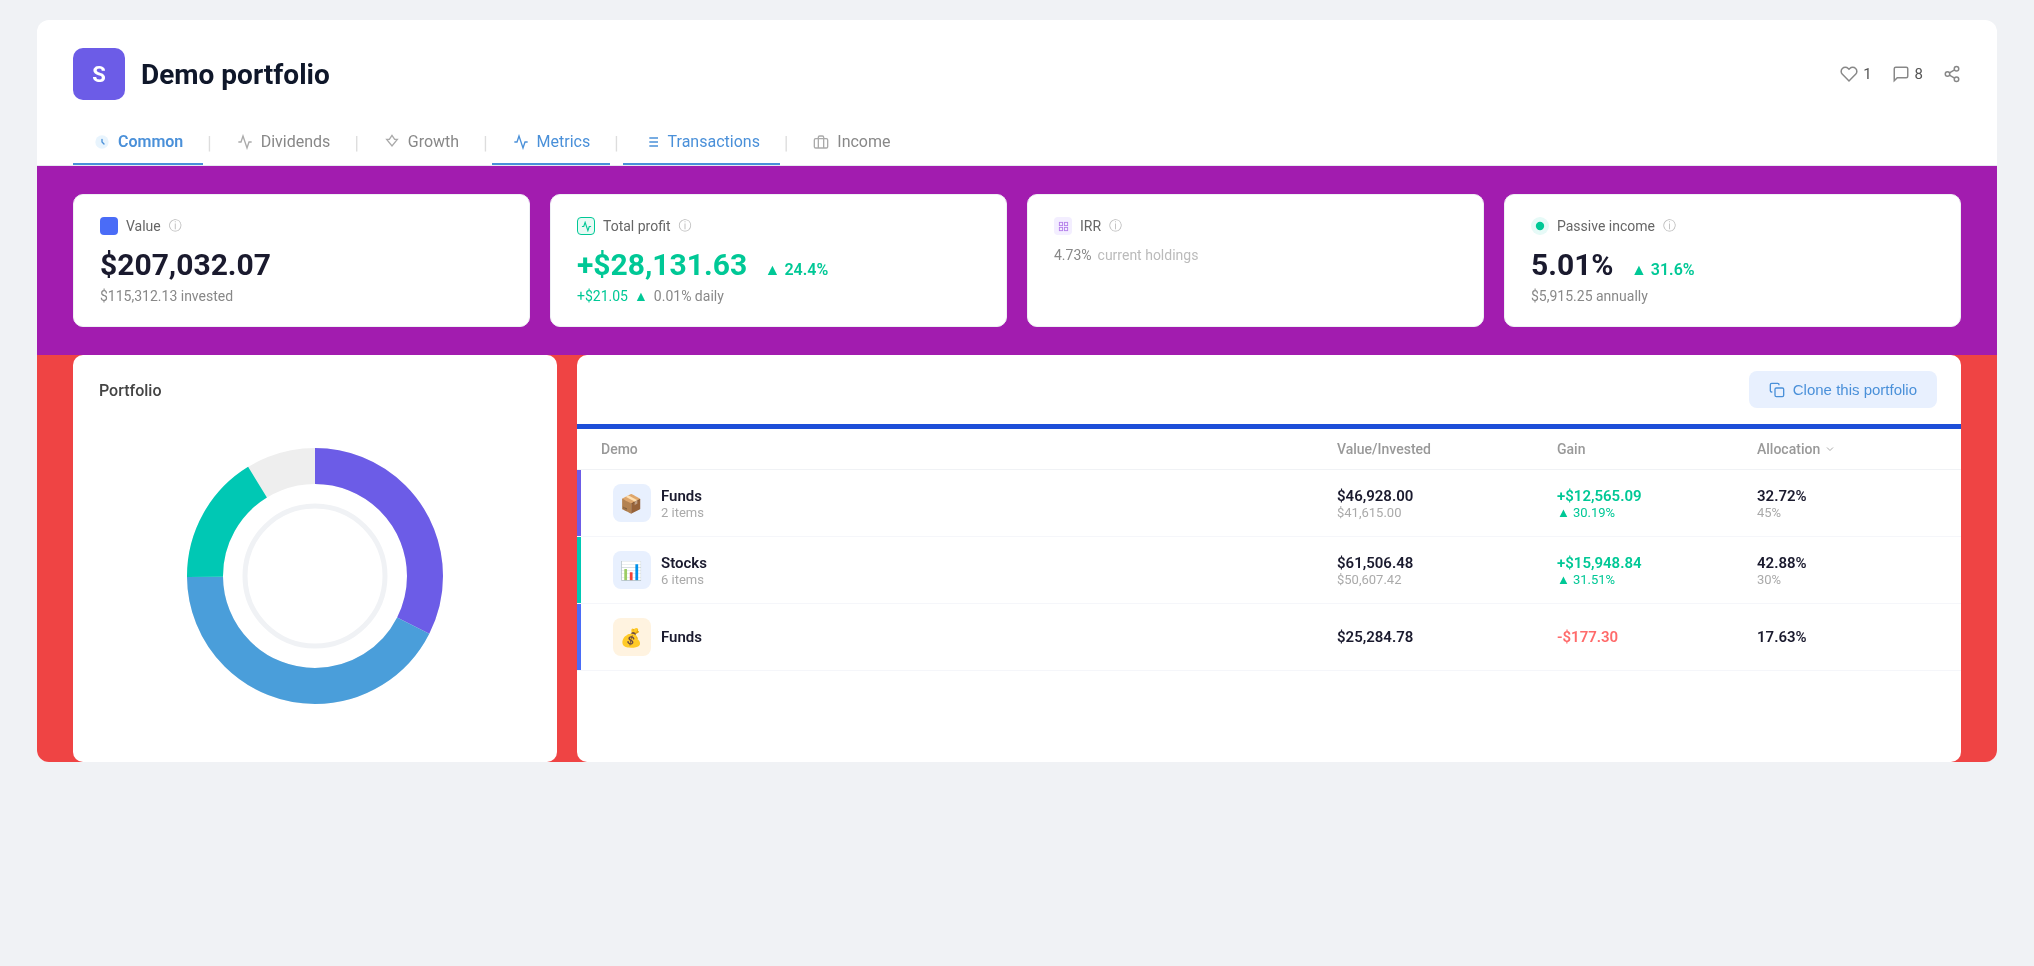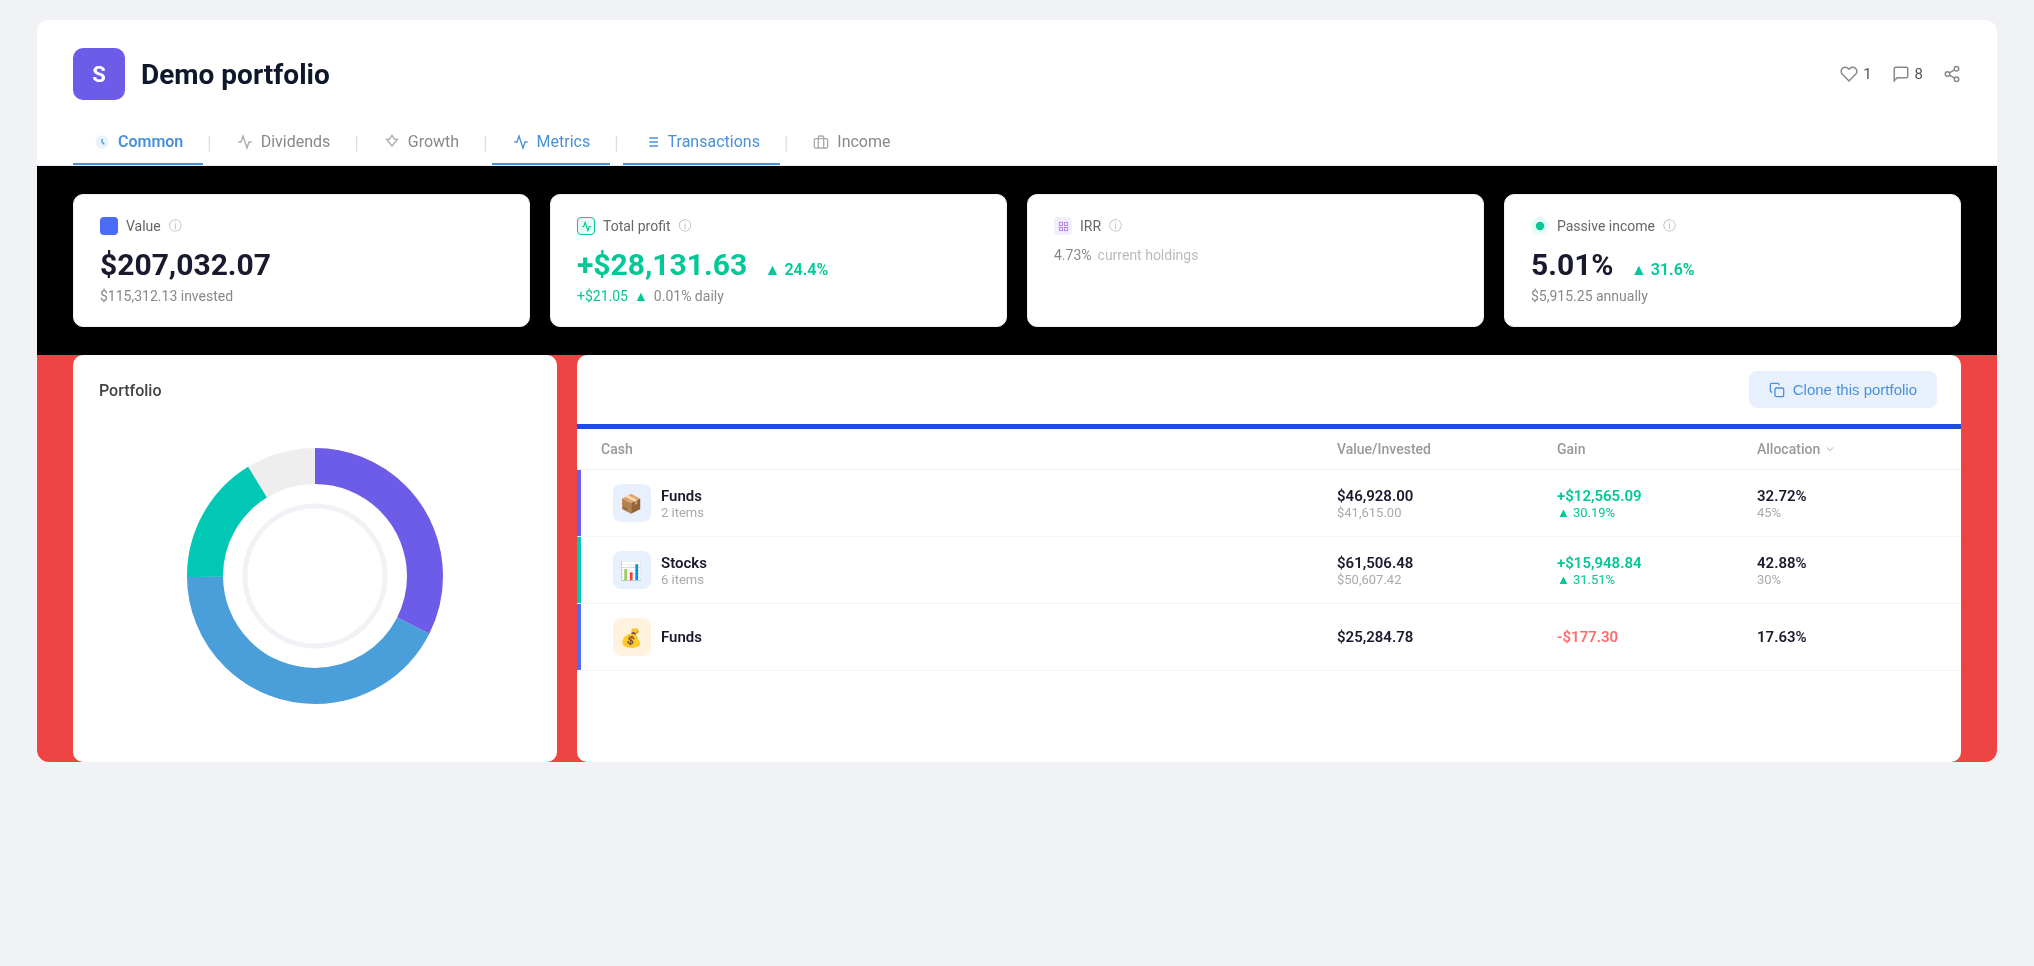--- a/index.html
+++ b/index.html
@@ -97,21 +97,21 @@
       height: 18px;
       display: inline-flex;
       align-items: center;
       justify-content: center;
     }
     .stats-row {
       display: grid;
       grid-template-columns: repeat(4, 1fr);
       gap: 20px;
       padding: 28px 36px;
-      background: #000000;
+      background: #a21caf;
     }
     .stat-card {
       background: #fff;
       border-radius: 10px;
       padding: 22px 26px;
       border: 1px solid #eef0f4;
     }
     .stat-label {
       display: flex;
       align-items: center;
@@ -493,21 +493,21 @@
         <button class="clone-btn">
           <svg width="16" height="16" viewBox="0 0 24 24" fill="none" stroke="#4a90d9" stroke-width="2">
               <rect x="9" y="9" width="13" height="13" rx="2" ry="2"></rect>
               <path d="M5 15H4a2 2 0 0 1-2-2V4a2 2 0 0 1 2-2h9a2 2 0 0 1 2 2v1"></path>
             </svg>
           <span>Clone this portfolio</span>
         </button>
       </div>
 
       <div class="table-cols">
-        <div>Cash</div>
+        <div>Demo</div>
         <div>Value/Invested</div>
         <div>Gain</div>
         <div class="col-header-alloc">
           <span>Allocation</span>
           <svg width="12" height="12" viewBox="0 0 24 24" fill="none" stroke="#aaa" stroke-width="2">
               <polyline points="6 9 12 15 18 9"></polyline>
             </svg>
         </div>
       </div>
 

